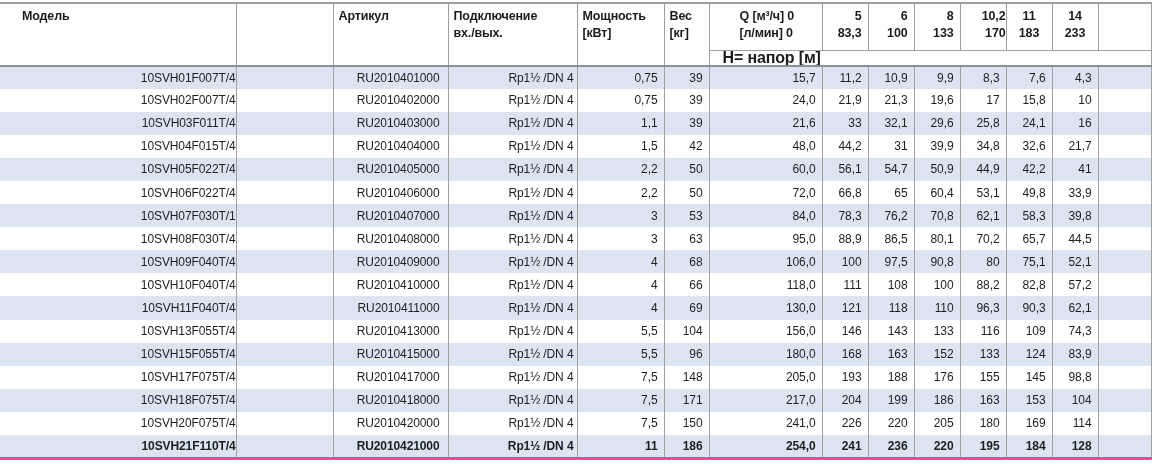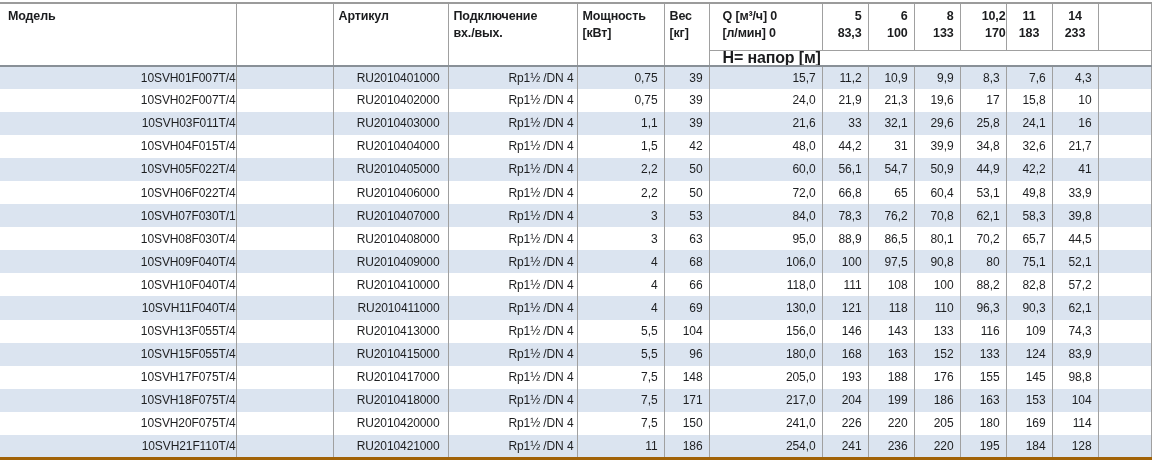--- a/index.html
+++ b/index.html
@@ -12,41 +12,41 @@
     margin-top:2px;border-top:2px solid #9b9b9b;
   }
   th,td{box-sizing:border-box;border-right:1px solid #a0a0a0;overflow:hidden;white-space:nowrap;}
   
   thead th{
     vertical-align:top;text-align:left;font-weight:700;font-size:12.5px;
     color:#1b1c1e;padding:4px 4px 0 5px;line-height:1.32;letter-spacing:-0.15px;
     background:#ffffff;
   }
   tr.qrow th{height:47px;}
-  th.h-model{padding-left:8px;margin-left:48px;}
-  th.h-q{padding-left:13px;margin-left:43px;}
+  th.h-model{padding-left:22px;margin-left:48px;}
+  th.h-q{padding-left:30px;margin-left:43px;}
   tr.hrow th{
     height:14px;border-top:1px solid #a0a0a0;font-size:16px;
     padding:0 0 0 13px;line-height:14px;
   }
   th.ha-r{text-align:right;padding-right:6px;padding-left:0;}
   th.ha-l{text-align:right;padding-left:4px;padding-right:0;}
   th.ha-c{text-align:center;padding-left:0;padding-right:0;}
   
   tbody td{
     height:23.1px;font-size:12px;color:#1d1e20;letter-spacing:-0.1px;
     text-align:right;padding:0 6px 0 0;
   }
   td.c-model{text-align:right;padding:0 0 0 8px;}
   td.c-article{padding-right:8px;}
   td.c-conn{padding-right:3px;}
   tbody tr:nth-child(odd) td{background:#dbe4f0;}
   tbody tr:nth-child(even) td{background:#ffffff;}
   tbody tr:first-child td{border-top:2px solid #899097;}
-  tbody tr:last-child td{border-bottom:3px solid #a16207;}
+  tbody tr:last-child td{border-bottom:3px solid #ec4899;font-weight:bold;}
 </style>
 </head>
 <body>
 
 <div class="page">
   <table>
     <colgroup>
       <col style="width:236px">
         <col style="width:97px">
         <col style="width:115px">

